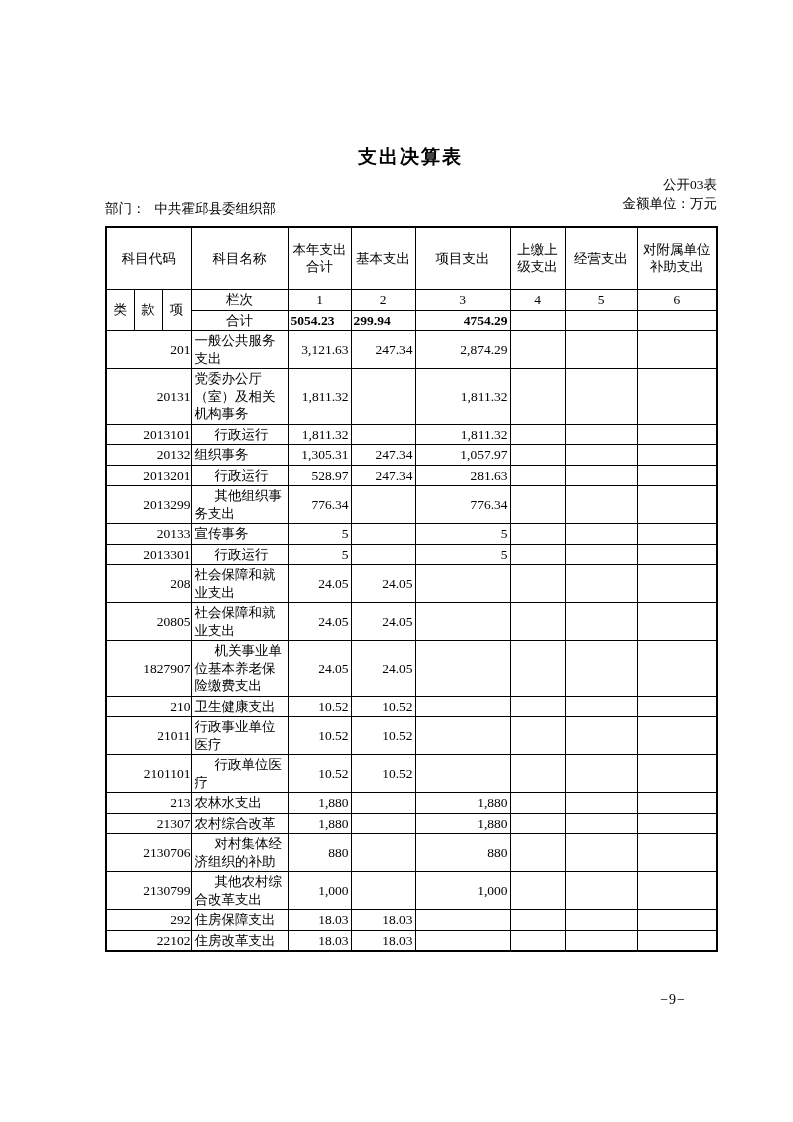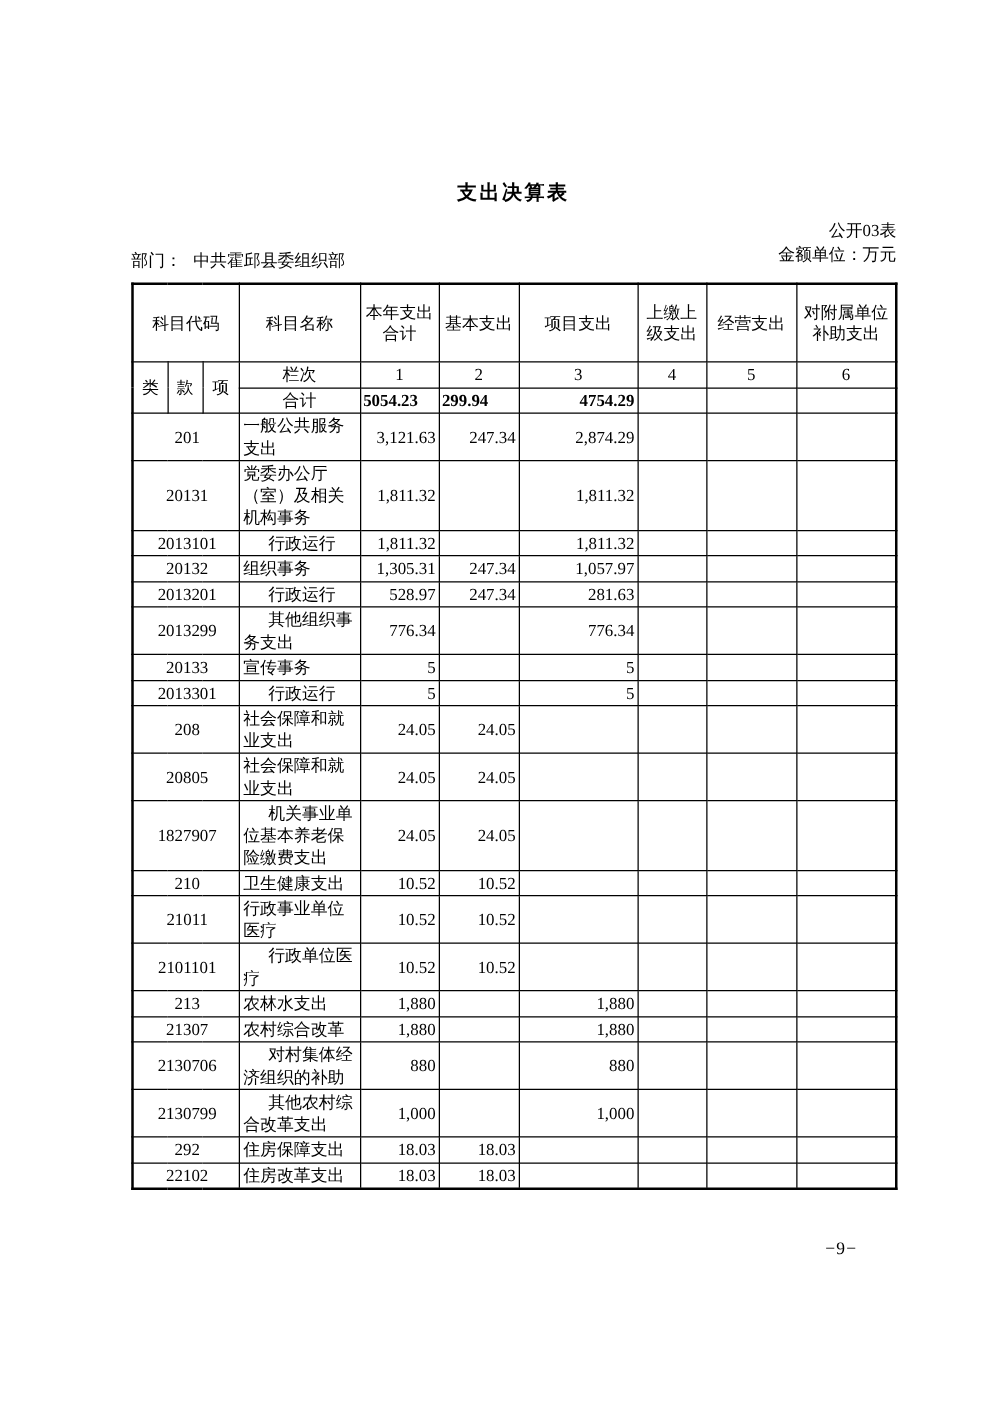--- a/index.html
+++ b/index.html
@@ -8,21 +8,21 @@
     width:793px;height:1122px;
     margin:0 auto;
     background:#ffffff;
     color:#000;
     font-family:"Liberation Serif","DejaVu Serif",serif;
     overflow:hidden;
   }
   .title{
     position:absolute;left:105px;top:144px;width:611px;
     margin:0;text-align:center;
-    font-size:16px;font-weight:bold;letter-spacing:2px;
+    font-size:19px;font-weight:bold;letter-spacing:2px;
   }
   .meta-right{
     position:absolute;right:76px;top:175px;
     text-align:right;font-size:13.5px;line-height:19px;
   }
   .dept-line{
     position:absolute;left:105px;top:200px;
     font-size:13.5px;
   }
   .dept-line .dept-value{margin-left:9px;}
@@ -37,21 +37,21 @@
     vertical-align:middle;
     overflow:hidden;
     padding:0;
     line-height:17.5px;
   }
   th{font-weight:normal;text-align:center;padding:1px 2px;}
   tr.h1{height:62px;margin-left:48px;}
   tr.h2{height:21px;}
   tr.h3{height:20px;}
   tbody tr{height:20px;}
-  td.code{text-align:center;padding-left:2px;}
+  td.code{text-align:right;padding-left:2px;}
   td.name{text-align:left;padding:1px 2px 1px 3px;}
   td.name.lvl2{text-indent:20px;}
   td.val{text-align:right;padding:1px 2px;}
   tr.h3 .tv{font-weight:bold;}
   tr.h3 .tv0,tr.h3 .tv1{text-align:left;padding-left:2px;}
   tr.h3 .tv2{text-align:right;padding-right:2px;}
   .note{
     margin-top:2px;
     font-size:13.5px;
   }

